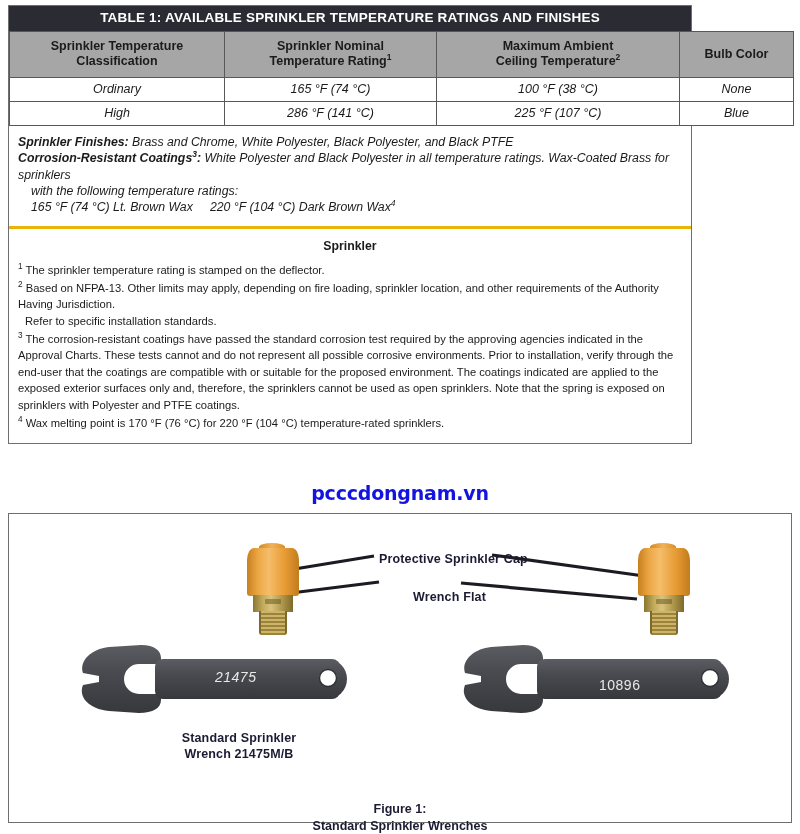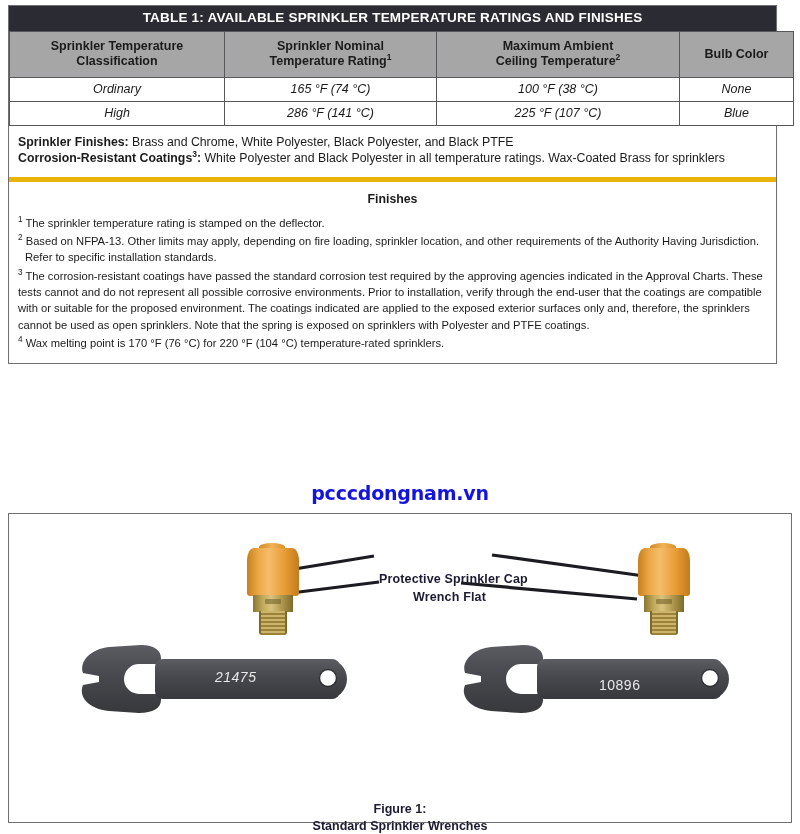--- a/index.html
+++ b/index.html
@@ -14,21 +14,21 @@
     font-family: "Liberation Sans", sans-serif;
     color: #1b1b1b;
     overflow: hidden;
   }
 
   
   .table-wrap {
     position: absolute;
     left: 8px;
     top: 5px;
-    width: 769px;
+    width: 684px;
     border: 1px solid #6f6f6f;
     box-sizing: border-box;
     background: #fff;
   }
   .table-title {
     background: #2b2b33;
     color: #ffffff;
     font-size: 13.5px;
     font-weight: bold;
     letter-spacing: .2px;
@@ -66,21 +66,22 @@
   .col3 { width: 243px; }
   .col4 { width: 114px; }
   sup { font-size: 8.5px; vertical-align: super; line-height: 0; }
 
   
   .finishes {
     border-top: 0;
     padding: 8px 9px 10px 9px;
     font-size: 12.3px;
     line-height: 1.33;
-    border-bottom: 5px solid #eab308;
+    border-bottom: 3px solid #eab308;
+    font-style: italic;
   }
   .finishes .ln { display: block; }
   .finishes b { font-weight: bold; }
   .ind1 { padding-left: 13px; display: block; }
 
   
   .footnotes {
     padding: 9px 9px 10px 9px;
     font-size: 11.2px;
     line-height: 1.46;
@@ -251,24 +252,26 @@
         <td>286 °F (141 °C)</td>
         <td>225 °F (107 °C)</td>
         <td>Blue</td>
       </tr>
     </tbody>
   </table>
 
   <div class="finishes">
     <span class="ln"><b>Sprinkler Finishes:</b><span> Brass and Chrome, White Polyester, Black Polyester, and Black PTFE</span></span>
     <span class="ln"><b>Corrosion-Resistant Coatings</b><b><sup>3</sup></b><b>:</b><span> White Polyester and Black Polyester in all temperature ratings. Wax-Coated Brass for sprinklers</span></span>
+    <span class="ind1">with the following temperature ratings:</span>
+    <span class="ind1"><span>165 °F (74 °C) Lt. Brown Wax</span>&nbsp;&nbsp;&nbsp;&nbsp;&nbsp;<span>220 °F (104 °C) Dark Brown Wax</span><sup>4</sup></span>
   </div>
 
   <div class="footnotes">
-    <div class="fn-title">Finishes</div>
+    <div class="fn-title">Sprinkler</div>
 
     <div class="fn">
       <span class="marker">1</span>
       <span>The sprinkler temperature rating is stamped on the deflector.</span>
     </div>
 
     <div class="fn">
       <span class="marker">2</span>
       <span>Based on NFPA-13. Other limits may apply, depending on fire loading, sprinkler location, and other requirements of the Authority Having Jurisdiction.</span>
       <span class="fn-cont">Refer to specific installation standards.</span>
@@ -310,21 +313,21 @@
       <div class="spk-thread"></div>
     </div>
 
     <div class="sprinkler" style="left:623px; top:22px;">
       <div class="spk-cap-top"></div>
       <div class="spk-cap"></div>
       <div class="spk-hex"></div>
       <div class="spk-thread"></div>
     </div>
 
-    <div class="lbl" style="left:370px; top:38px;margin-top:20px;">Protective Sprinkler Cap</div>
+    <div class="lbl" style="left:370px; top:38px;">Protective Sprinkler Cap</div>
     <div class="lbl" style="left:404px; top:76px;">Wrench Flat</div>
 
     <div class="wrench" style="left:60px; top:127px;">
       <svg class="wr-svg" width="290" height="80" viewBox="0 0 290 80">
         <defs>
           <linearGradient id="wg1" x1="0" y1="0" x2="0" y2="1">
             <stop offset="0%" stop-color="#5b5d62"></stop>
             <stop offset="35%" stop-color="#4a4c51"></stop>
             <stop offset="100%" stop-color="#36383c"></stop>
           </linearGradient>
@@ -355,20 +358,24 @@
                  C92,67 84,72 70,72 L40,70 C20,68 9,56 14,44
                  L30,41 L30,35 Z" fill="url(#wg2)"></path>
         <rect x="86" y="18" width="185" height="40" rx="8" fill="url(#wg2)"></rect>
         <circle cx="258" cy="38" r="20" fill="url(#wg2)"></circle>
         <circle cx="259" cy="37" r="8.5" fill="#ffffff"></circle>
         <circle cx="259" cy="37" r="8.5" fill="none" stroke="#2e3034" stroke-width="1.4"></circle>
       </svg>
       <div class="wr-num" style="left:148px; top:36px;">10896</div>
     </div>
 
+    <div class="cap-label" style="left:100px; top:216px; width:260px;">
+      <span>Standard Sprinkler</span><br>
+      <span>Wrench 21475M/B</span>
+    </div>
 
 
     <div class="fig-caption" style="top:272px;">
       <span>Figure 1:</span><br>
       <span>Standard Sprinkler Wrenches</span>
     </div>
 
   </div>
 </div>
 

